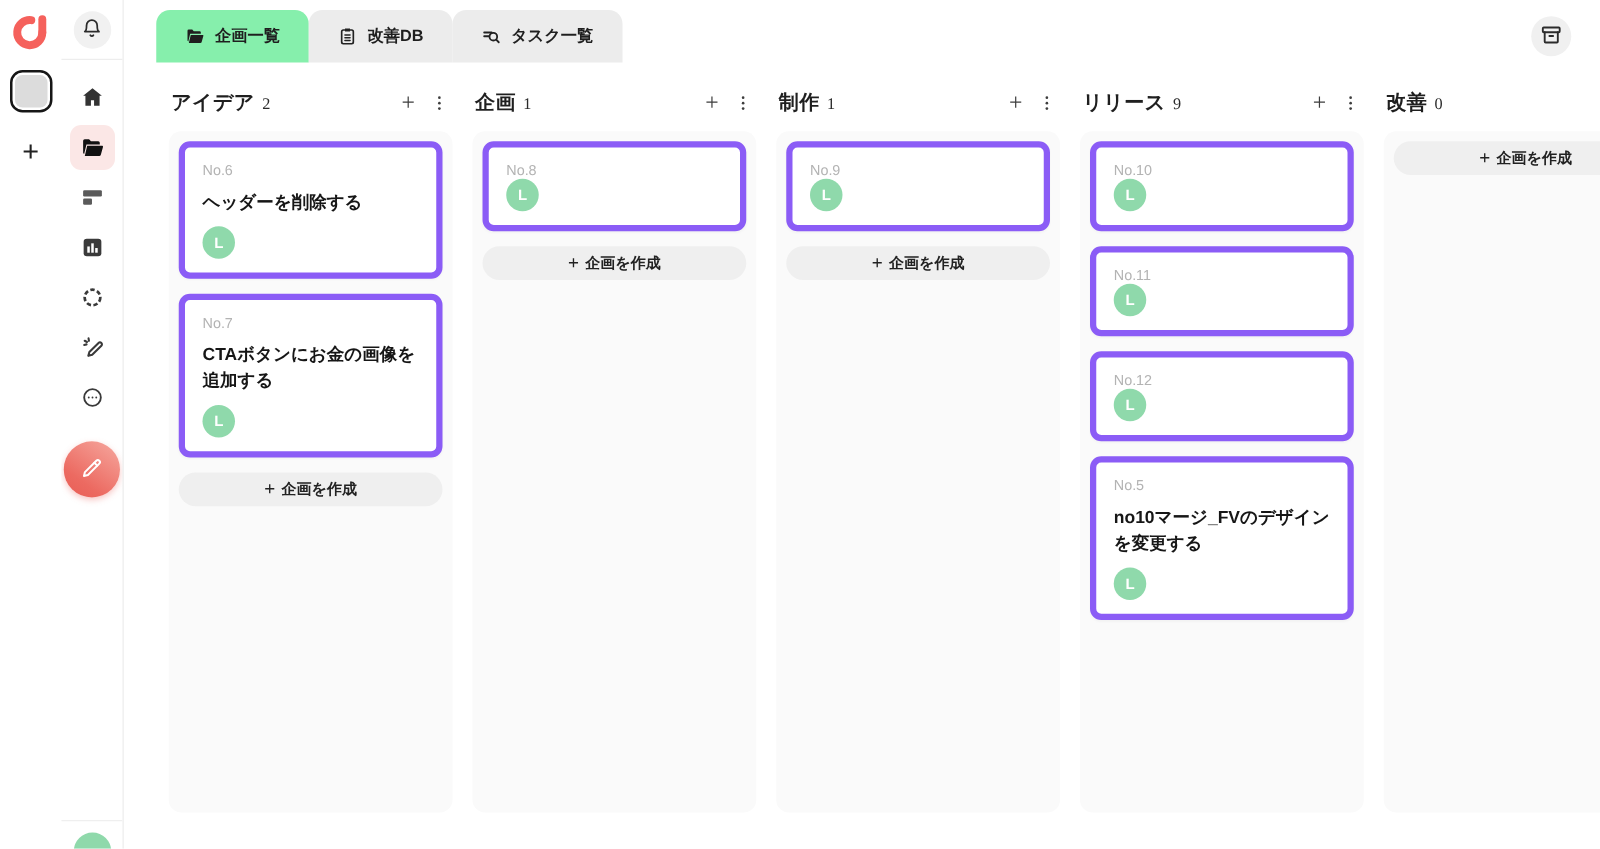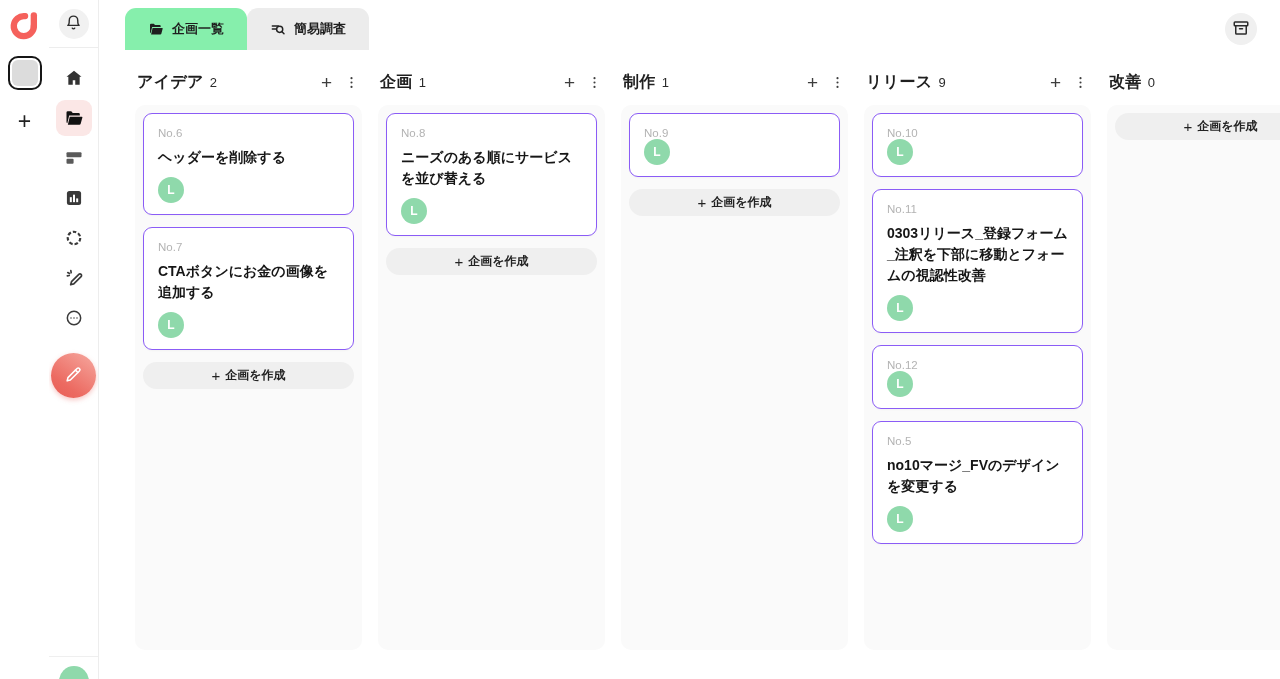--- a/index.html
+++ b/index.html
@@ -32,28 +32,28 @@
   .tab { display:flex; align-items:center; gap:8px; padding:0 23px; height:42px;
     border-radius:11px 11px 0 0; font-size:13px; font-weight:bold; background:#ececec; cursor:pointer; white-space:nowrap; }
   .tab.active { background:#86efac; }
   .tab .t-icon { display:flex; }
   .archive-btn { position:absolute; top:13px; right:23px; width:32px; height:32px; border-radius:50%;
     background:#f0f0f0; border:none; display:flex; align-items:center; justify-content:center; cursor:pointer; color:#2b2b2b; }
 
   
   .board { display:flex; gap:16px; padding:20px 0 0 36px; height:609px; overflow:hidden; }
   .column { width:227px; flex:0 0 227px; display:flex; flex-direction:column; }
-  .col-head { display:flex; align-items:center; padding:2px 3px 12px 2px; }
+  .col-head { display:flex; align-items:center; padding:2px 3px 12px 2px;font-family:Liberation Serif, serif; }
   .col-title { font-size:16px; font-weight:bold; letter-spacing:.02em; }
   .col-count { font-size:13px; margin-left:6px; color:#2b2b2b; }
   .col-actions { margin-left:auto; display:flex; align-items:center; gap:12px; color:#3d3d3d; }
   .col-plus { font-size:19px; font-weight:300; line-height:1; cursor:pointer; }
   .col-kebab { cursor:pointer; display:flex; }
   .col-body { background:#fafafa; border-radius:10px; padding:8px; min-height:545px; }
-  .card { background:#fff; border:1px solid #8b5cf6; border-radius:9px; padding:13px 14px 11px;
+  .card { background:#fff; border:5px solid #8b5cf6; border-radius:9px; padding:13px 14px 11px;
     margin-bottom:12px; box-shadow:0 1px 2px rgba(0,0,0,.03); cursor:pointer; }
   .card-no { font-size:11.5px; color:#b3b3b3; }
   .card-title { font-size:14px; font-weight:bold; line-height:1.5; margin:8px 0 9px; color:#161616; word-break:break-all; }
   .avatar { width:26px; height:26px; border-radius:50%; background:#8fd9ab; color:#fff;
     font-size:12px; font-weight:bold; display:flex; align-items:center; justify-content:center; }
   .create-btn { width:100%; height:27px; border:none; border-radius:15px; background:#efefef;
     display:flex; align-items:center; justify-content:center; gap:5px; font-size:12px; font-weight:bold;
     color:#222; cursor:pointer; font-family:inherit; }
   .create-plus { font-size:15px; font-weight:400; line-height:1; }
 </style>
@@ -163,28 +163,40 @@
               <svg viewBox="0 0 24 24" width="16" height="16" fill="currentColor">
                 <path d="M3 5.5A1.5 1.5 0 0 1 4.5 4h4.2l1.8 2h7A1.5 1.5 0 0 1 19 7.5V9H6.2L4 18.2A1.6 1.6 0 0 1 3 17zM6.9 10.4H21.3a.8.8 0 0 1 .77 1L20 19a1.6 1.6 0 0 1-1.55 1.2H4.6z"></path>
               </svg>
             </span>
           </span>
     <span class="t-label">企画一覧</span>
   </div>
         <div class="tab">
     <span class="t-icon">
             <span style="display: flex;">
+              <svg viewBox="0 0 24 24" width="16" height="16" fill="none" stroke="#222" stroke-width="2" stroke-linecap="round">
+                <rect x="5" y="4.5" width="14" height="16.5" rx="2"></rect>
+                <path d="M9 2.8h6v3.4H9z" fill="#222" stroke="none"></path>
+                <path d="M9 10.5h6M9 13.8h6M9 17.1h6"></path>
+              </svg>
+            </span>
+          </span>
+    <span class="t-label">改善DB</span>
+  </div>
+        <div class="tab">
+    <span class="t-icon">
+            <span style="display: flex;">
               <svg viewBox="0 0 24 24" width="16" height="16" fill="none" stroke="#222" stroke-width="2.2" stroke-linecap="round">
                 <path d="M3.5 7.5h9M3.5 12h6"></path>
                 <circle cx="14.5" cy="12.5" r="4.6"></circle>
                 <path d="M18 16l3 3.2"></path>
               </svg>
             </span>
           </span>
-    <span class="t-label">簡易調査</span>
+    <span class="t-label">タスク一覧</span>
   </div>
       </div>
     <button class="archive-btn">
       <span>
         <svg viewBox="0 0 24 24" width="18" height="18" fill="none" stroke="#2b2b2b" stroke-width="2" stroke-linecap="round" stroke-linejoin="round">
           <rect x="3" y="4" width="18" height="5" rx="1"></rect>
             <path d="M5 9v10a1 1 0 0 0 1 1h12a1 1 0 0 0 1-1V9"></path>
             <path d="M10 13h4"></path>
         </svg>
       </span>
@@ -233,21 +245,20 @@
             <circle cx="12" cy="5" r="1.7"></circle>
                   <circle cx="12" cy="12" r="1.7"></circle>
                   <circle cx="12" cy="19" r="1.7"></circle>
           </svg>
         </span>
       </span>
     </div>
     <div class="col-body">
             <div class="card">
     <div class="card-no">No.8</div>
-    <div class="card-title">ニーズのある順にサービスを並び替える</div>
     <div class="avatar">L</div>
   </div>
             <button class="create-btn">
     <span class="create-plus">+</span>
     <span class="create-label">企画を作成</span>
   </button>
           </div>
   </div>
         <div class="column">
     <div class="col-head">
@@ -290,21 +301,20 @@
         </span>
       </span>
     </div>
     <div class="col-body">
             <div class="card">
     <div class="card-no">No.10</div>
     <div class="avatar">L</div>
   </div>
             <div class="card">
     <div class="card-no">No.11</div>
-    <div class="card-title">0303リリース_登録フォーム_注釈を下部に移動とフォームの視認性改善</div>
     <div class="avatar">L</div>
   </div>
             <div class="card">
     <div class="card-no">No.12</div>
     <div class="avatar">L</div>
   </div>
             <div class="card">
     <div class="card-no">No.5</div>
     <div class="card-title">no10マージ_FVのデザインを変更する</div>
     <div class="avatar">L</div>

